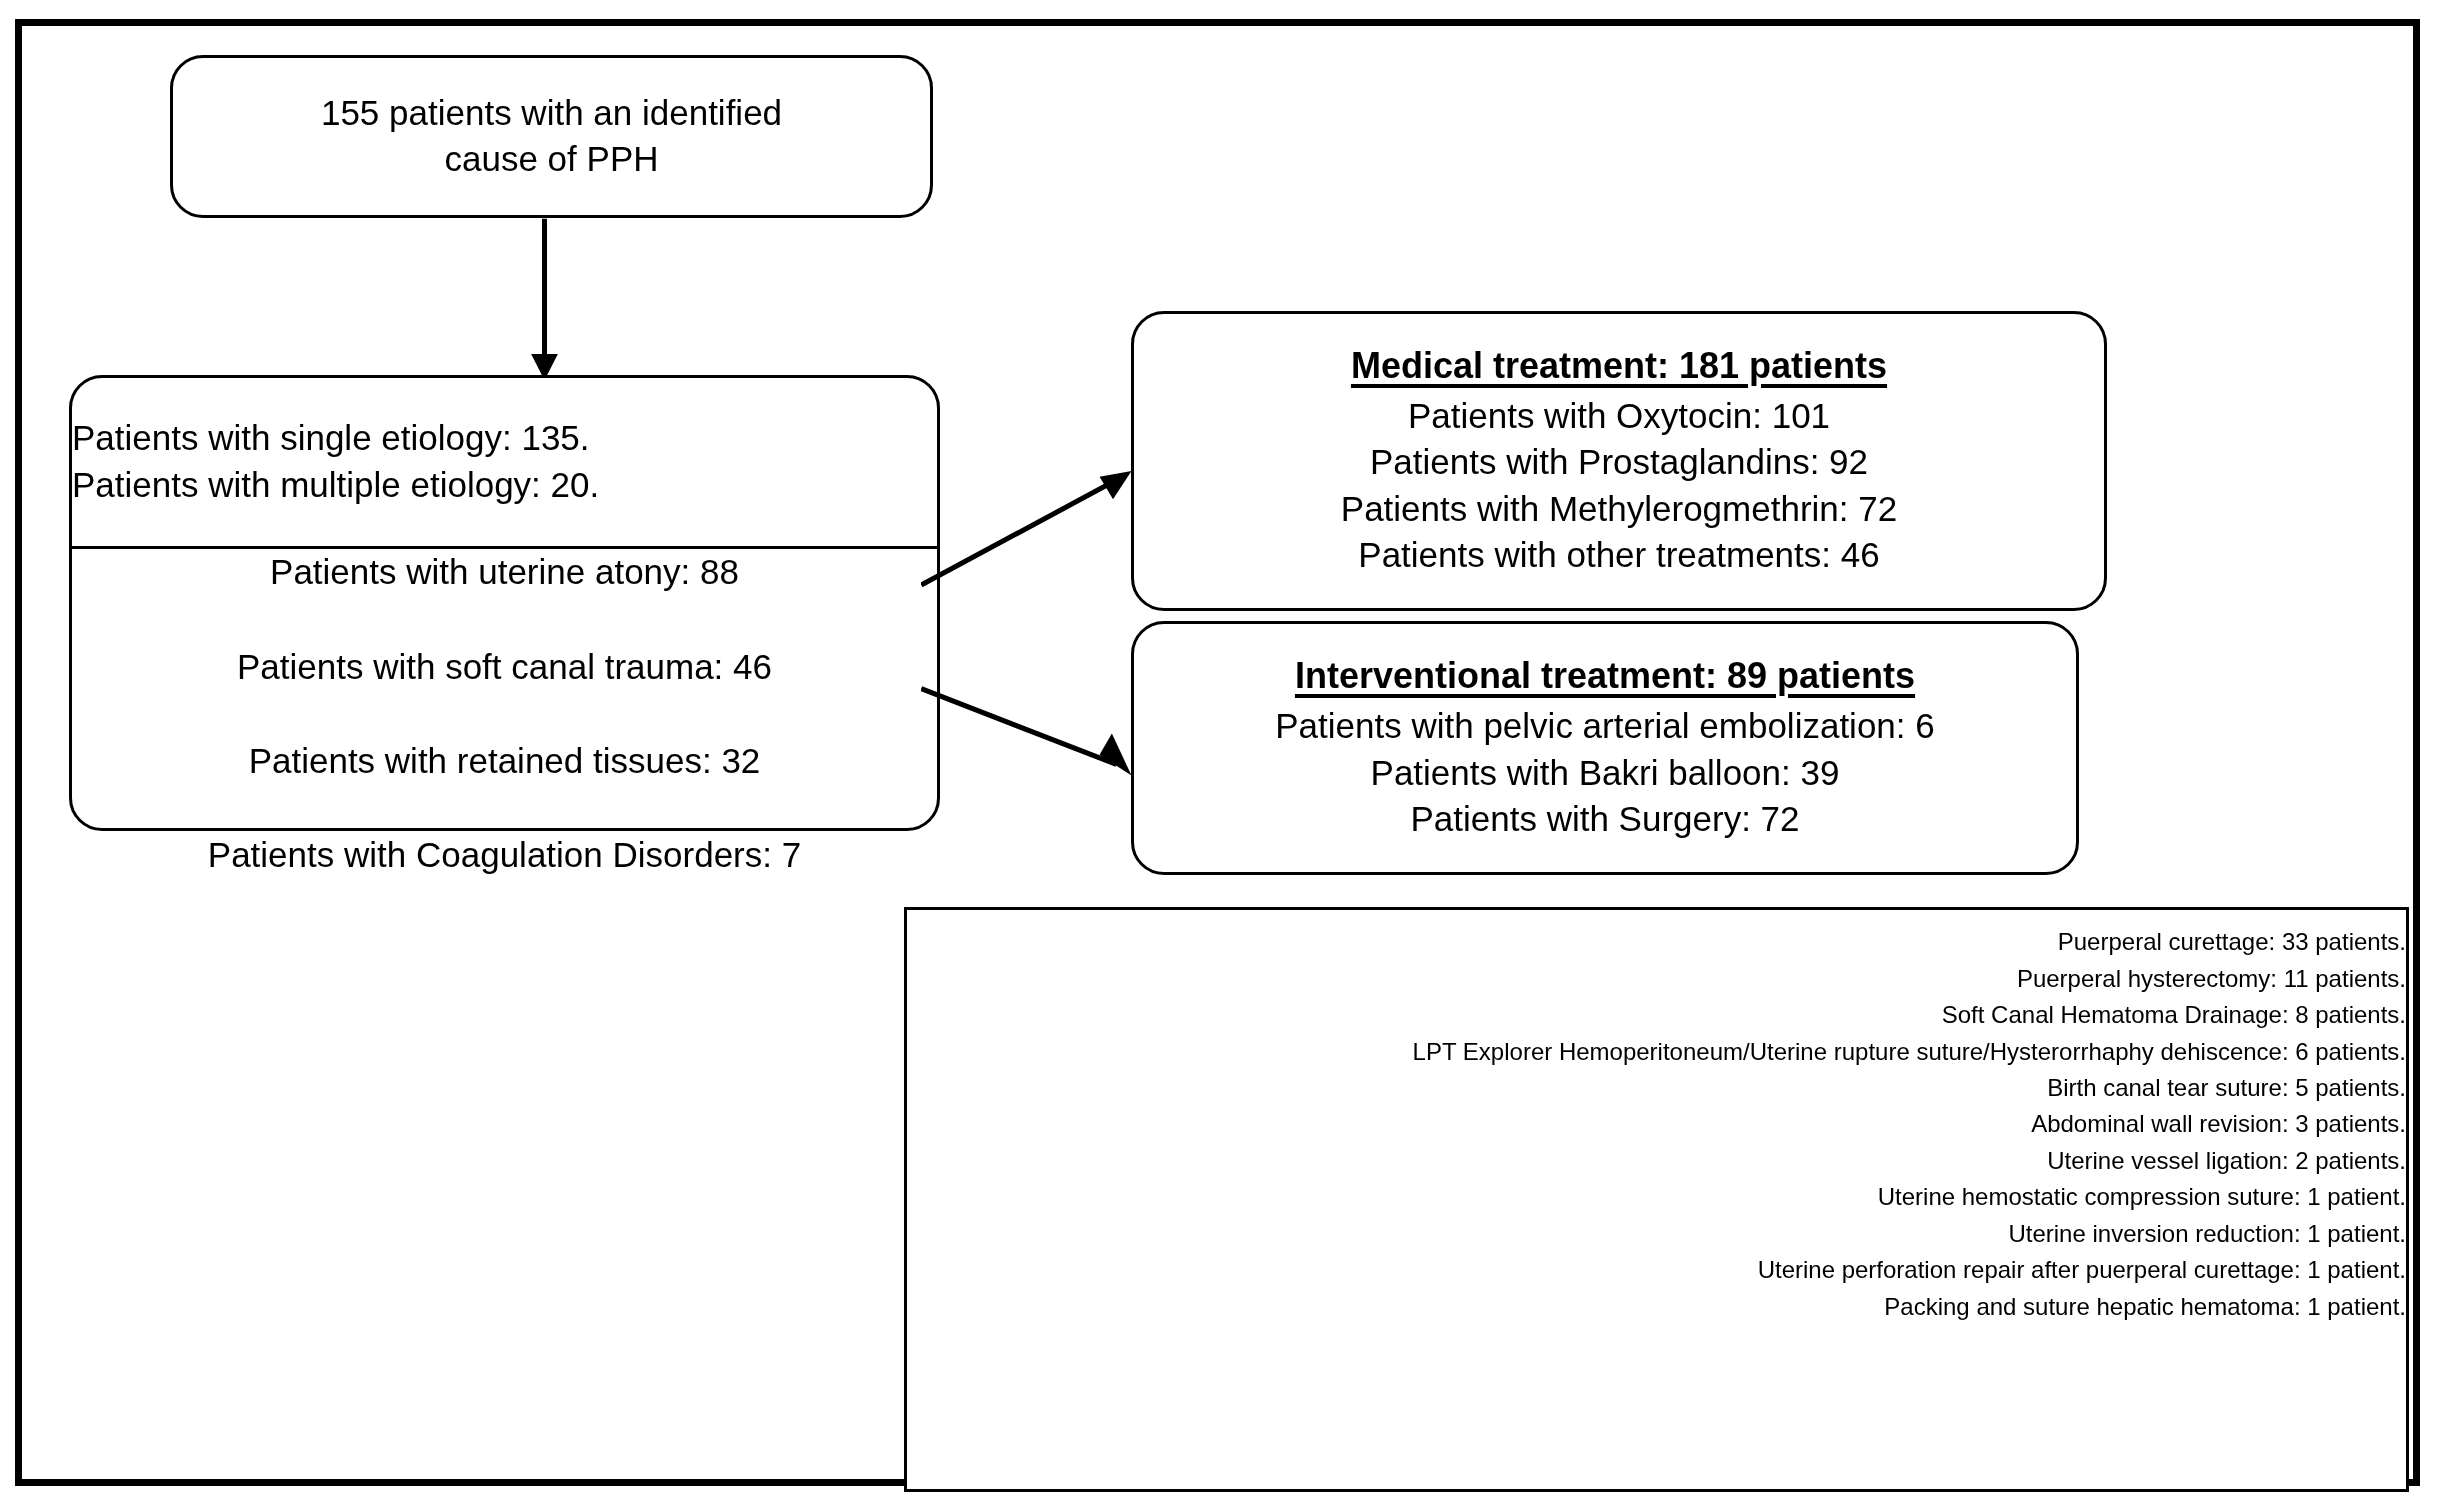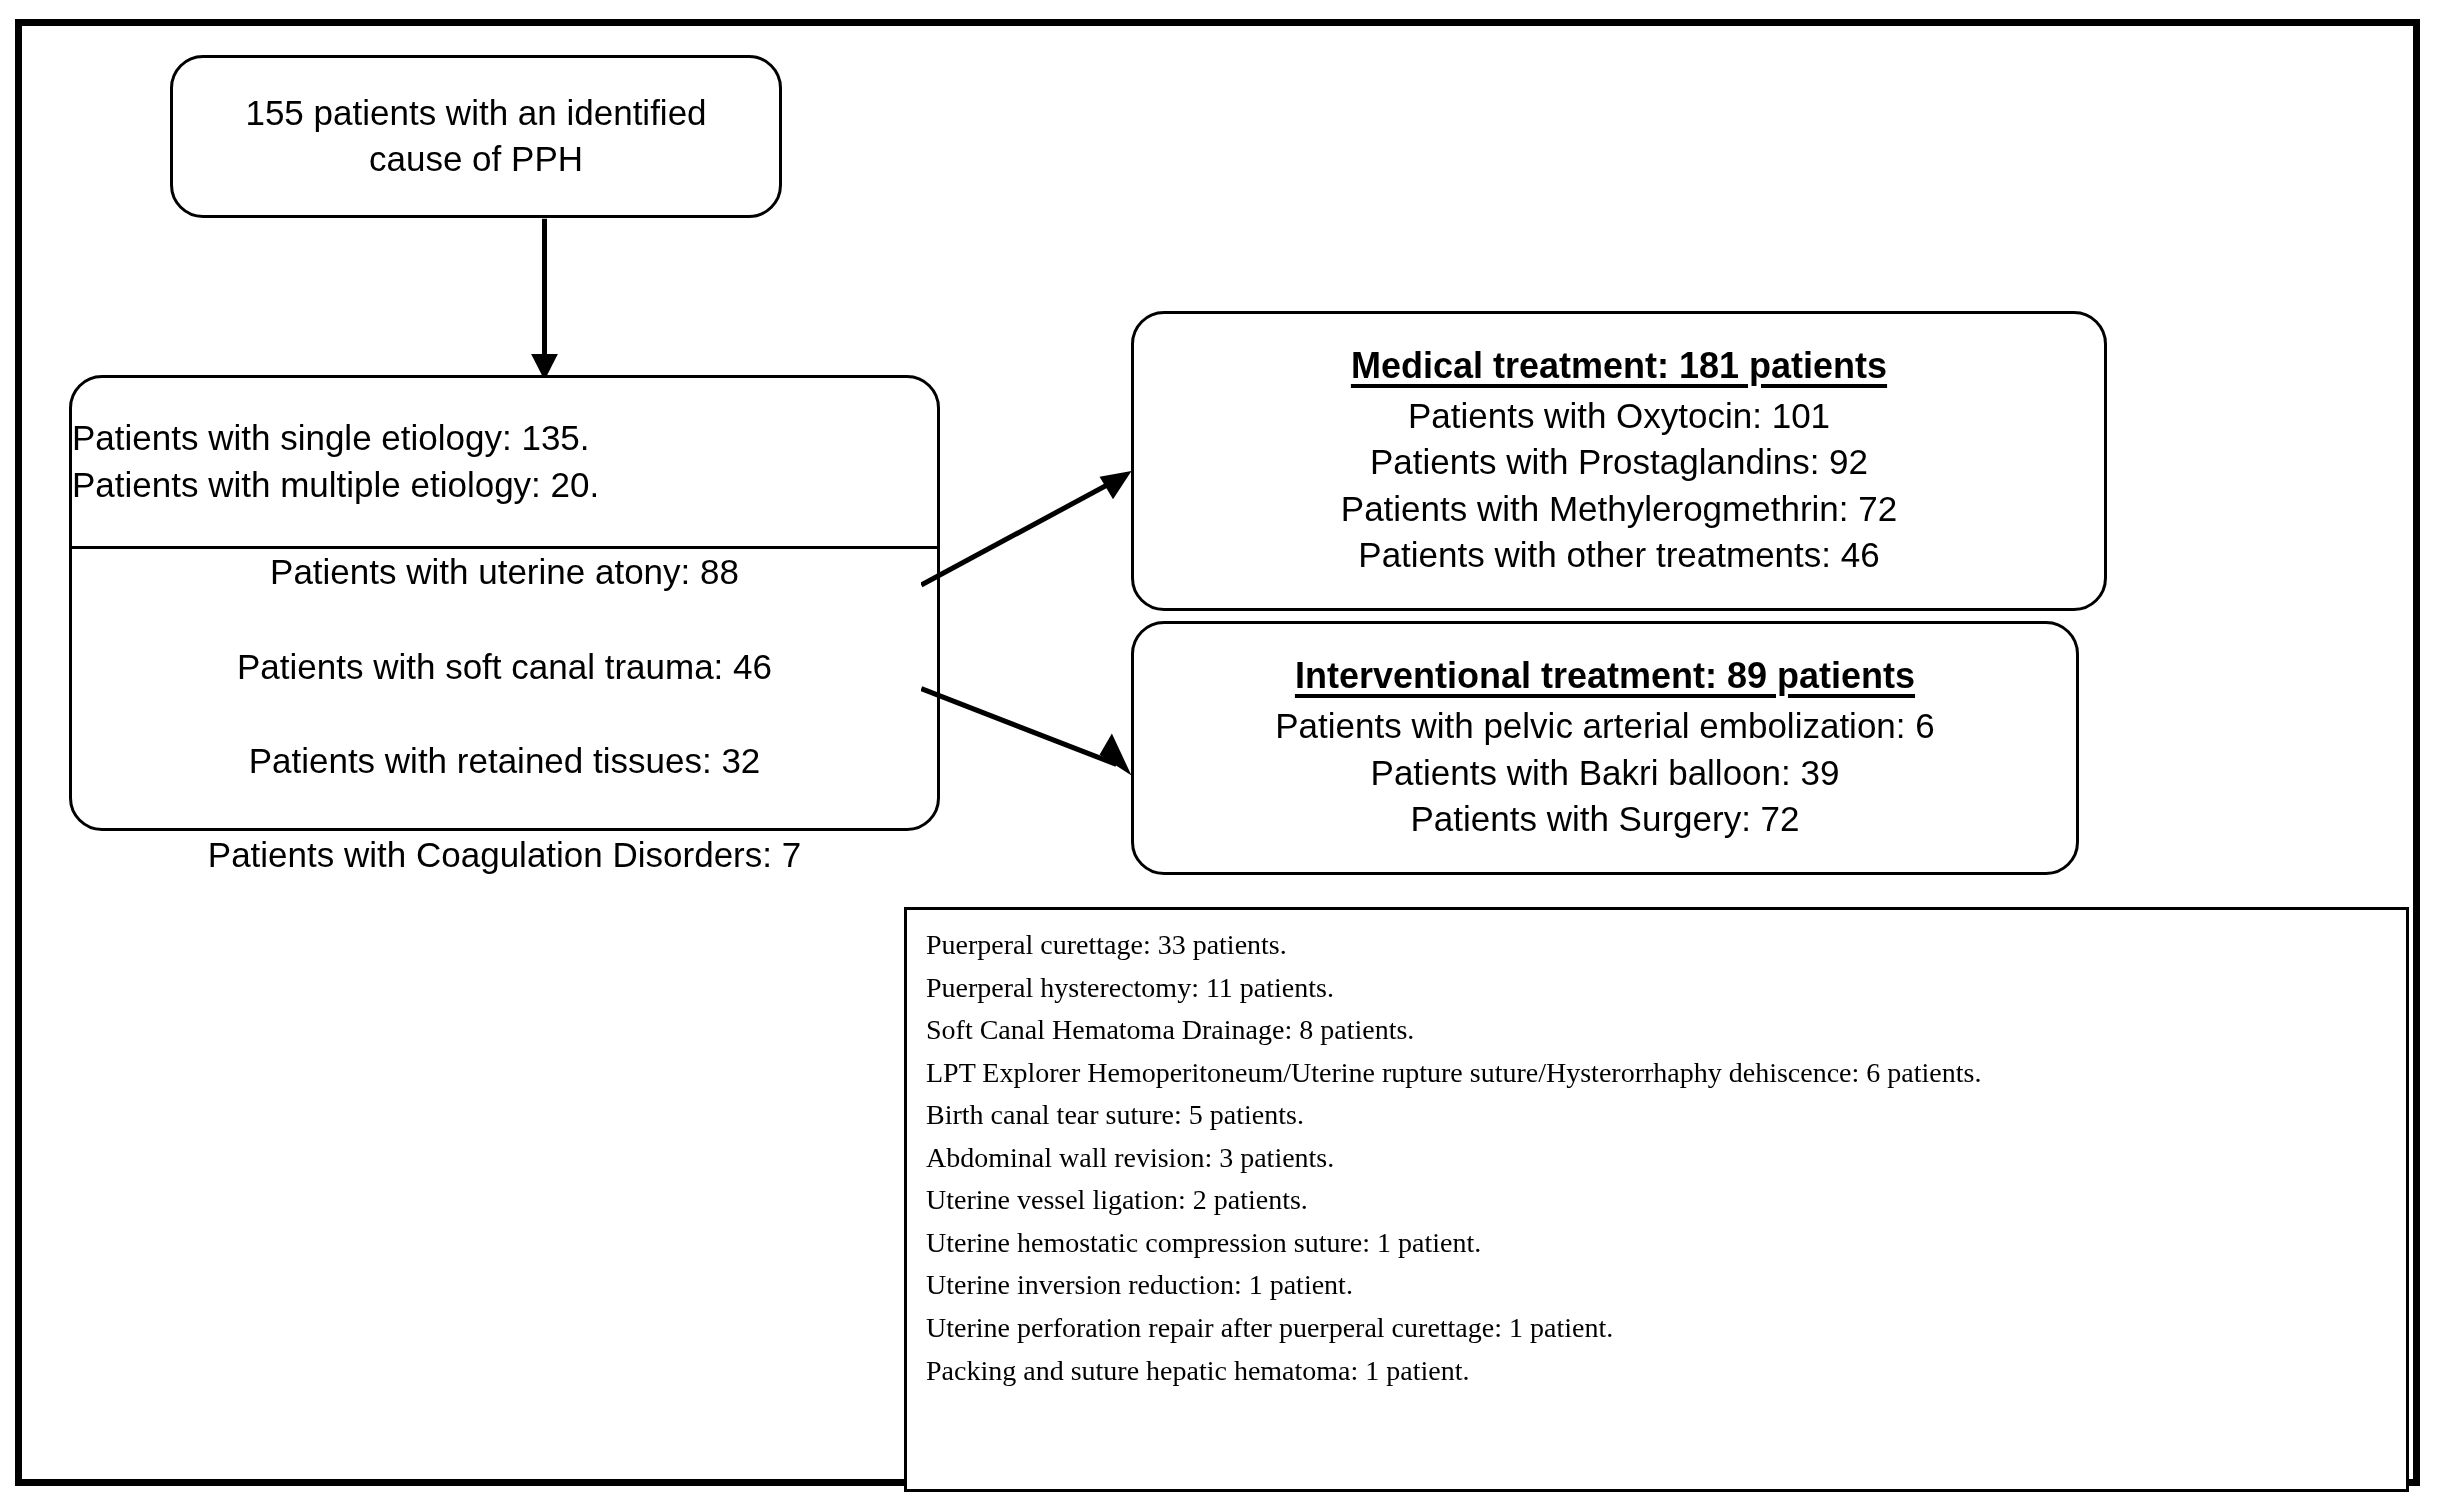--- a/index.html
+++ b/index.html
@@ -11,21 +11,21 @@
 
   .node{position:absolute;box-sizing:border-box;background:#fff;
         border:3.9px solid #000;display:flex;flex-direction:column;
         align-items:center;justify-content:center;text-align:center;}
 
   .rounded{border-radius:33px;}
 
   .line{font-size:35px;line-height:1.32;white-space:nowrap;}
 
   
-  #box-source{left:148px;top:29px;width:612px;height:163px;}
+  #box-source{left:148px;top:29px;width:763px;height:163px;}
   #box-source .line{font-size:35px;}
 
   
   #arrow-down{position:absolute;left:503px;top:192px;width:39px;height:163px;}
 
   
   #box-etiology{left:47px;top:349px;width:871px;height:456px;
                 flex-direction:column;justify-content:flex-start;padding:0;}
   #etiology-top{width:100%;flex:0 0 168px;display:flex;flex-direction:column;
                 align-items:flex-start;justify-content:center;}
@@ -43,22 +43,22 @@
   #box-interventional{left:1109px;top:595px;width:948px;height:254px;}
 
   .heading{font-weight:bold;text-decoration:underline;text-underline-offset:5.6px;
            text-decoration-thickness:3.9px;font-size:36px;line-height:1.3;
            white-space:nowrap;margin-bottom:3.4px;}
 
   
   #panel-detail{position:absolute;left:882px;top:881px;width:1505px;height:585px;
                 border:3.4px solid #000;box-sizing:border-box;background:#fff;
                 padding:14.6px 0 0 19px;}
-  #panel-detail .item{font-size:28px;line-height:1.52;
-                      font-family:Liberation Serif, serif;}
+  #panel-detail .item{font-size:24px;line-height:1.52;
+                      font-family:Liberation Sans, sans-serif;text-align:right;}
 </style>
 </head>
 <body>
 
 <div id="frame">
 
   <div class="node rounded" id="box-source">
     <div class="line">155 patients with an identified</div>
     <div class="line">cause of PPH</div>
   </div>

